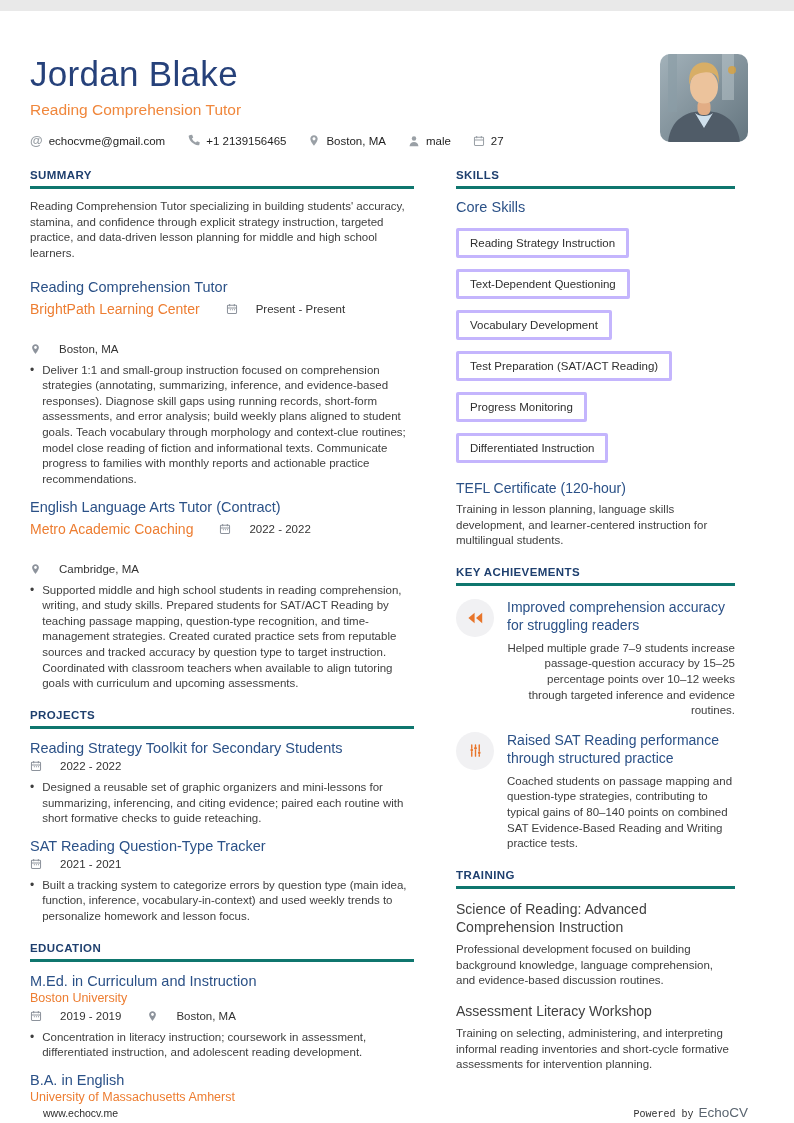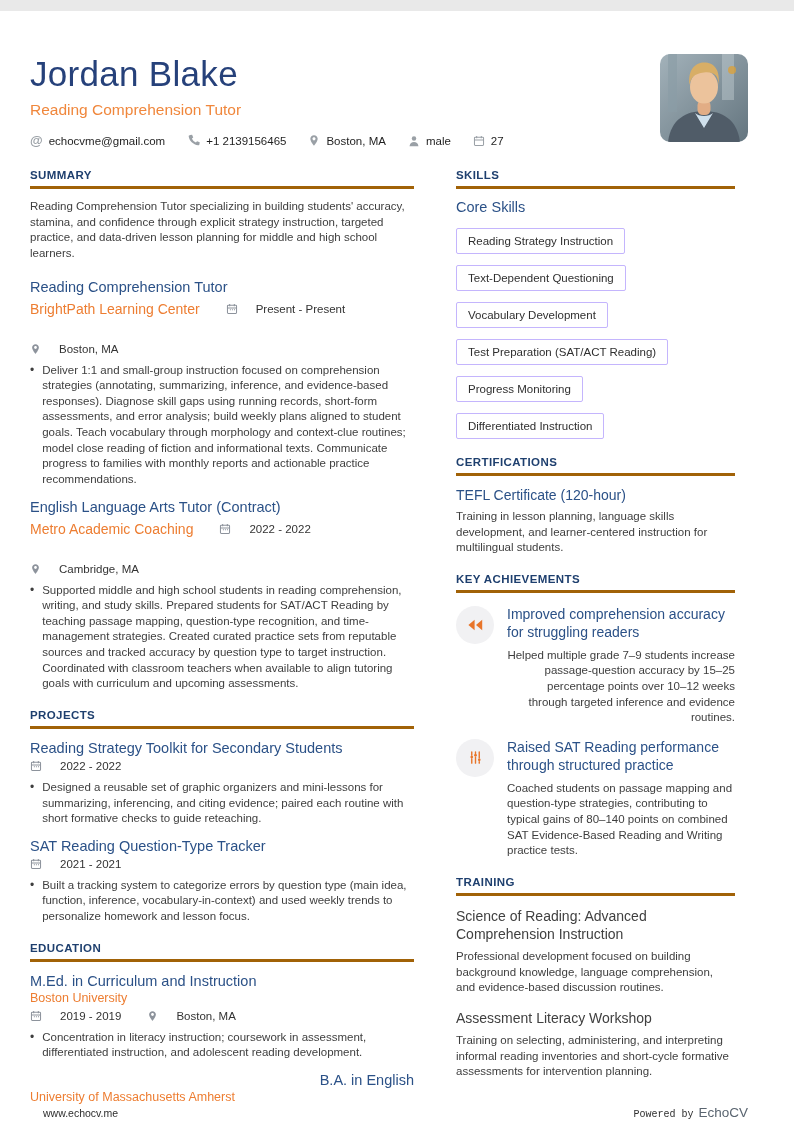--- a/index.html
+++ b/index.html
@@ -23,41 +23,41 @@
   .avatar svg { display:block; }
 
   
   .columns { display:flex; gap:42px; margin-top:22px; }
   .col-left { width:384px; flex:none; }
   .col-right { width:279px; flex:none; }
 
   .sec { margin-bottom:17px; }
   .sec-h {
     margin:0; font-size:11.5px; font-weight:700; letter-spacing:.4px;
-    color:#1e3f6e; padding-bottom:5px; border-bottom:3px solid #a16207;
+    color:#1e3f6e; padding-bottom:5px; border-bottom:3px solid #0f766e;
   }
 
   .body-txt { font-size:11.5px; line-height:1.36; color:#3e3e3e; }
   .mt10 { margin-top:10px; }
 
   
   .item-title { font-size:14.5px; color:#2b5187; margin:11px 0 6px; }
   .meta-row { display:flex; align-items:center; gap:26px; font-size:11.5px; color:#333; flex-wrap:wrap; }
   .company { color:#ed7d31; font-size:14px; }
   .school  { color:#ed7d31; font-size:12.5px; margin:2px 0 5px; }
   .meta-item { display:flex; align-items:center; gap:18px; }
   .micon { color:#8d939c; display:inline-flex; }
   .micon svg { display:block; }
   .bul { display:flex; gap:8px; margin-top:8px; }
   .bul .dot { font-size:12px; line-height:1.25; color:#3e3e3e; }
 
   
   .group-t { font-size:14.5px; color:#2b5187; margin:10px 0 13px; }
   .skill {
-    display:table; border:1px solid #c4b5fd; border-radius:2px;
+    display:table; border:3px solid #c4b5fd; border-radius:2px;
     padding:6px 11px; margin-bottom:11px; font-size:11.5px; color:#2f2f2f;
   }
 
   
   .cert-t { font-size:14px; color:#2b5187; margin:11px 0 6px; }
   .train-t { font-size:14px; color:#404040; line-height:1.3; margin:11px 0 6px; }
 
   
   .ach { display:flex; gap:13px; margin-top:13px; margin-bottom:7px; }
   .ach-ic {
@@ -293,21 +293,21 @@
               <span>Boston, MA</span>
             </span>
           </div>
           <div class="bul">
             <span class="dot">•</span>
             <p class="body-txt" style="margin:0;">Concentration in literacy instruction; coursework in assessment, differentiated instruction, and adolescent reading development.</p>
           </div>
         </div>
 
         <div>
-          <div class="item-title" style="margin-bottom:2px;text-align:right;">B.A. in English</div>
+          <div class="item-title" style="margin-bottom:2px;">B.A. in English</div>
           <div class="school">University of Massachusetts Amherst</div>
 
         </div>
       </div>
 
     </div>
 
     <div class="col-right">
 
       <div class="sec">
@@ -315,21 +315,20 @@
         <div class="group-t">Core Skills</div>
         <div class="skill">Reading Strategy Instruction</div>
         <div class="skill">Text-Dependent Questioning</div>
         <div class="skill">Vocabulary Development</div>
         <div class="skill">Test Preparation (SAT/ACT Reading)</div>
         <div class="skill">Progress Monitoring</div>
         <div class="skill" style="margin-bottom:4px;">Differentiated Instruction</div>
       </div>
 
       <div class="sec">
-        <h2 class="sec-h">CERTIFICATIONS</h2>
         <div class="cert-t">TEFL Certificate (120-hour)</div>
         <p class="body-txt" style="margin:0;">Training in lesson planning, language skills development, and learner-centered instruction for multilingual students.</p>
       </div>
 
       <div class="sec">
         <h2 class="sec-h">KEY ACHIEVEMENTS</h2>
 
         <div class="ach">
           <div class="ach-ic">
             <svg width="18" height="14" viewBox="0 0 18 14">

